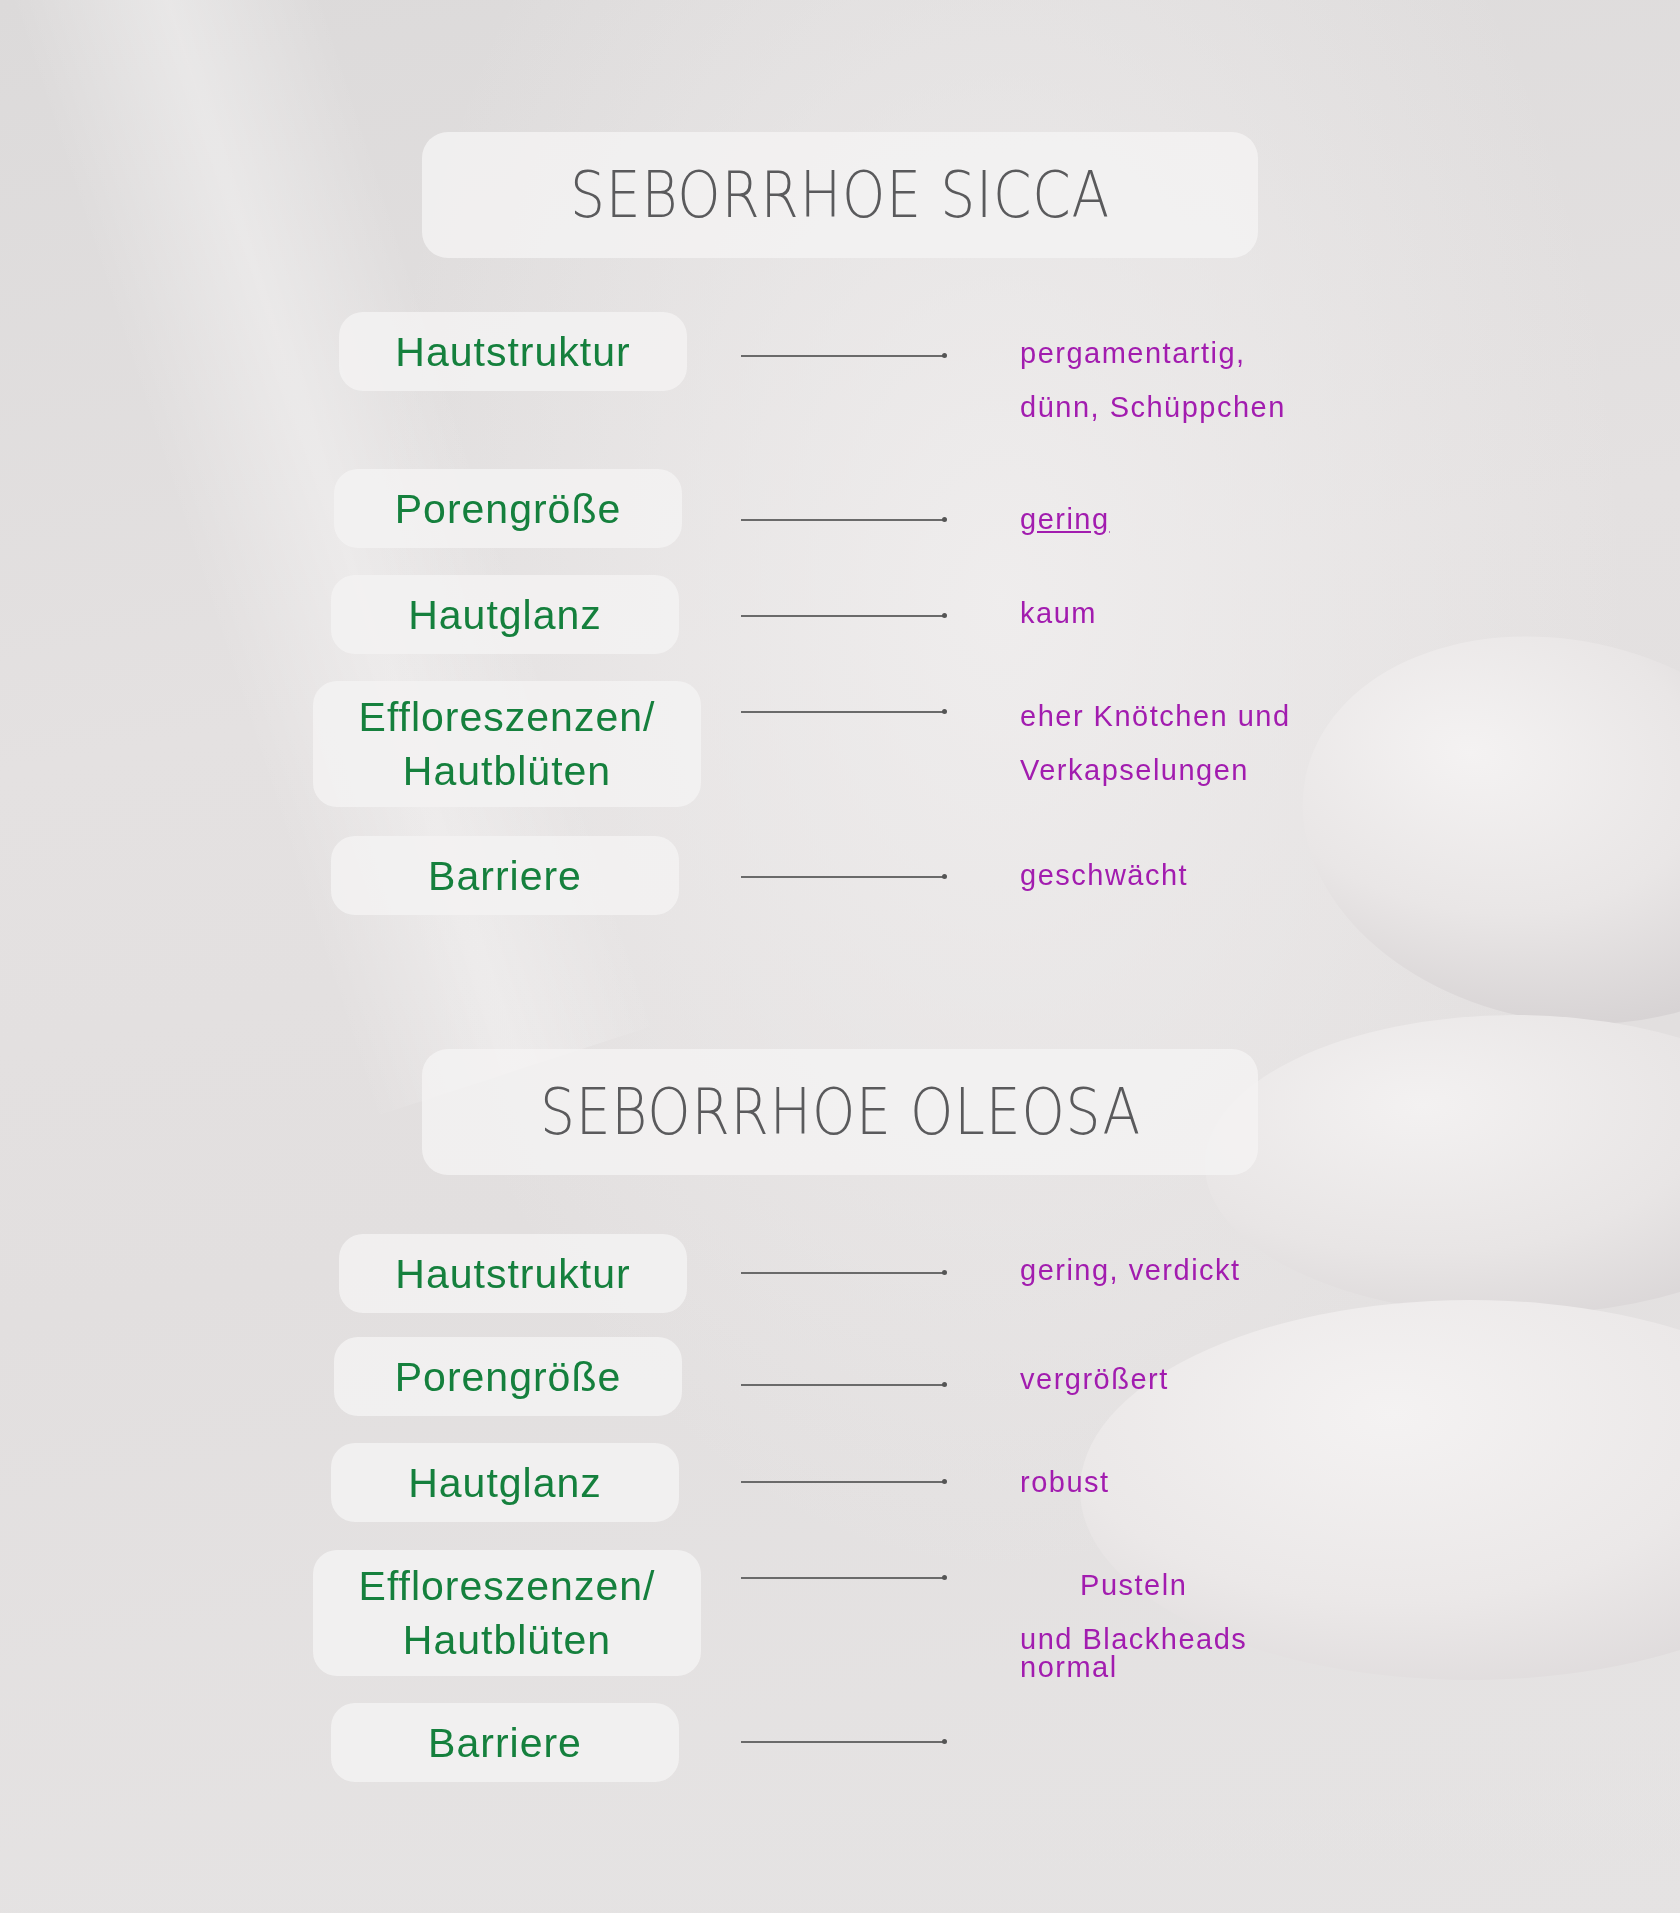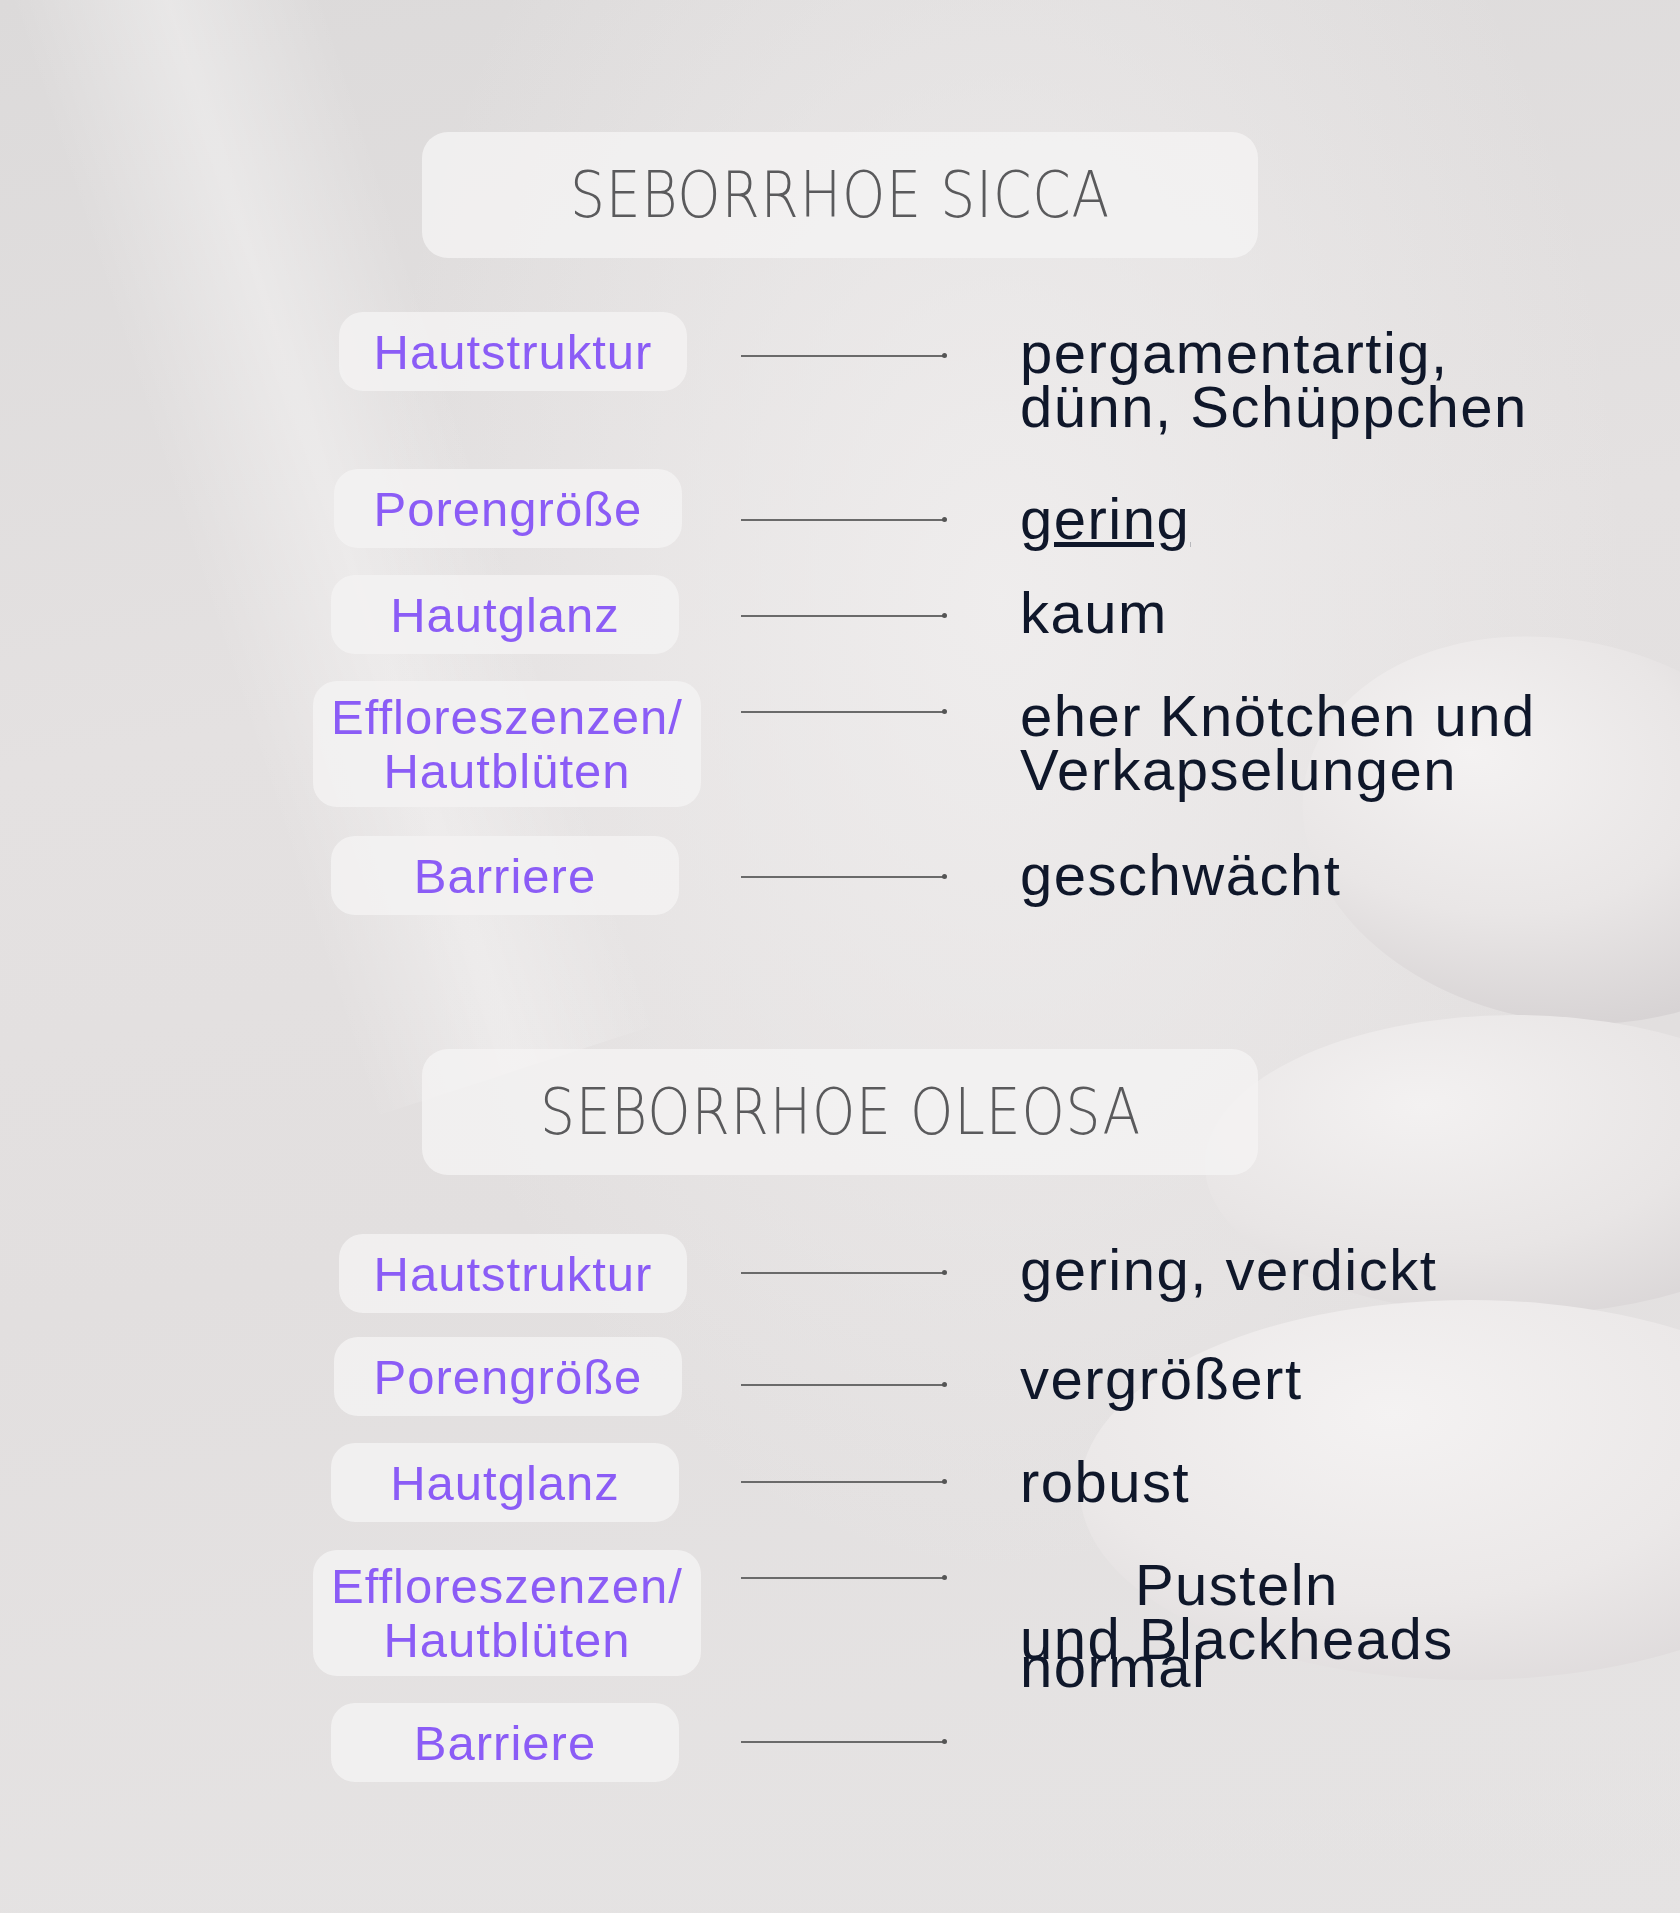--- a/index.html
+++ b/index.html
@@ -45,30 +45,30 @@
       font-weight:200; font-size:64px; letter-spacing:1px;
       color:#5a5a5c; transform: scaleX(0.86);
       -webkit-text-stroke: 0px;
       font-stretch: condensed;
     }
     .pill {
       position:absolute;
       background: rgba(243,242,242,0.85);
       border-radius:24px;
       display:flex; align-items:center; justify-content:center; text-align:center;
-      font-size:49px; line-height:54px; color:#8b5cf6; letter-spacing:1px;
+      font-size:41px; line-height:54px; color:#15803d; letter-spacing:1px;
     }
     .connector {
       position:absolute; left:741px; width:204px; height:2px; background:#6a6a6a;
     }
     .connector::after {
       content:""; position:absolute; right:-2px; top:-2px; width:5px; height:5px; border-radius:50%; background:#555;
     }
     .value {
-      position:absolute; left:1020px; font-size:58px; line-height:54px; color:#0f172a; letter-spacing:1.5px; white-space:pre-line;
+      position:absolute; left:1020px; font-size:29px; line-height:54px; color:#a21caf; letter-spacing:1.5px; white-space:pre-line;
     }
   </style>
 </head>
 <body>
 
 <div class="beam"></div>
 <div class="stone stone1"></div>
 <div class="stone stone2"></div>
 <div class="stone stone3"></div>
 <div class="shadow-bar"></div>

